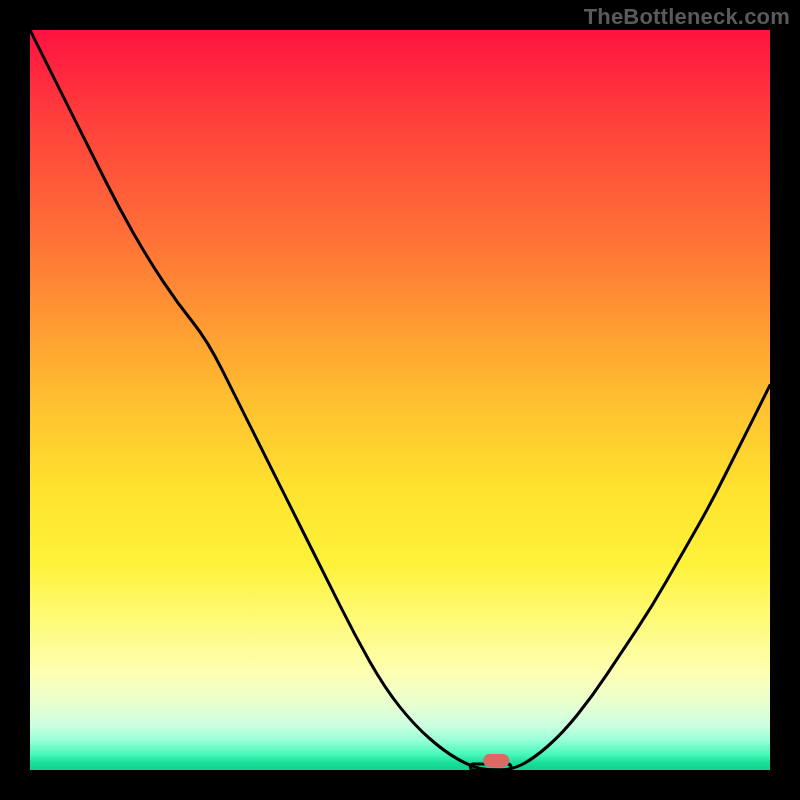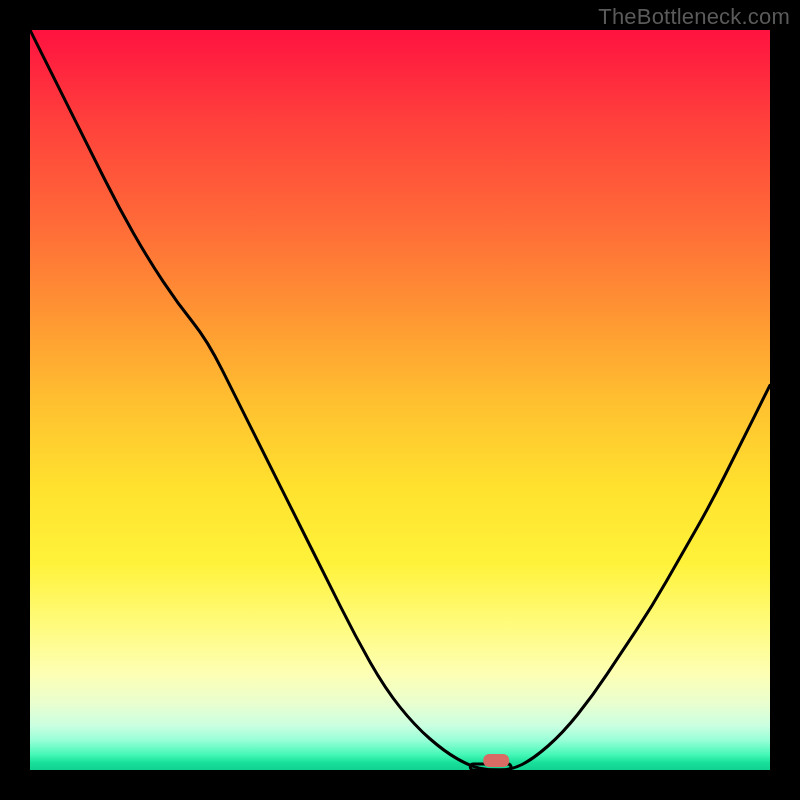--- a/index.html
+++ b/index.html
@@ -16,21 +16,21 @@
     width: 800px;
     height: 800px;
     background: #000;
   }
   .watermark {
     position: absolute;
     top: 4px;
     right: 10px;
     color: #5a5a5a;
     font-size: 22px;
-    font-weight: 400;
+    font-weight: 700;
     letter-spacing: 0.2px;
     z-index: 5;
   }
   .plot-area {
     position: absolute;
     left: 30px;
     top: 30px;
     width: 740px;
     height: 740px;
     overflow: hidden;

